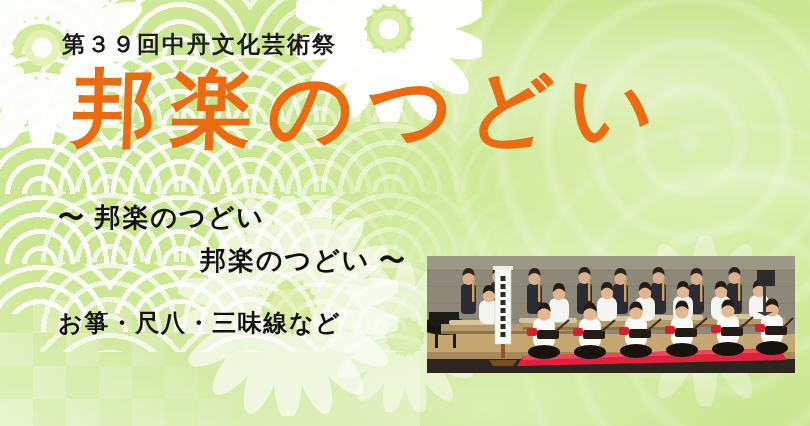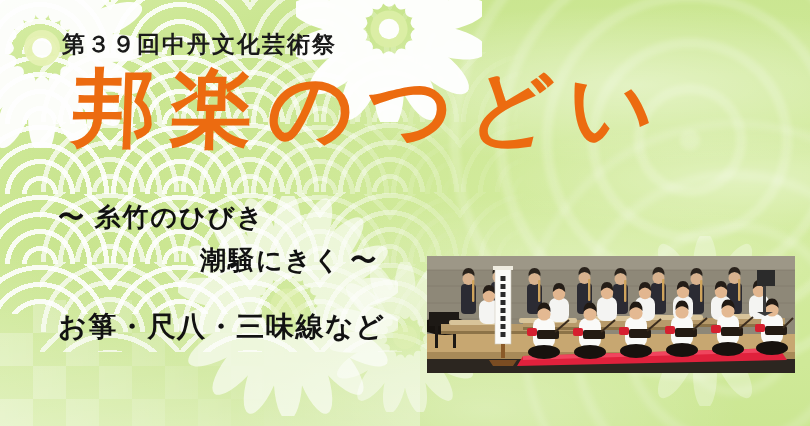--- a/index.html
+++ b/index.html
@@ -149,21 +149,21 @@
     color: #111111;
     white-space: nowrap;
   }
   .tagline.line1 { left: 58px;  top: 200px; }
   .tagline.line2 { left: 200px; top: 243px; }
 
   .blurb {
     position: absolute;
     left: 58px; top: 305px;
     font-family: "Liberation Serif", "DejaVu Serif", serif;
-    font-size: 28px;
+    font-size: 24px;
     font-weight: 700;
     letter-spacing: 1.6px;
     line-height: 1.55;
     color: #121212;
     white-space: nowrap;
   }
   .blurb .l2 { display: block; padding-left: 30px; }
   .blurb .l3 { display: block; padding-left: 60px; }
 
   
@@ -305,23 +305,23 @@
         <ellipse cx="50" cy="18" rx="7" ry="20" transform="rotate(300 50 50)"></ellipse>
         <ellipse cx="50" cy="18" rx="7" ry="20" transform="rotate(330 50 50)"></ellipse>
       </g>
     </svg>
   </div>
 
   <div class="event-subline">第３９回中丹文化芸術祭</div>
 
   <div class="main-title">邦楽のつどい</div>
 
-  <div class="tagline line1">〜 糸竹のひびき</div>
-
-  <div class="tagline line2">潮騒にきく 〜</div>
+  <div class="tagline line1">〜 邦楽のつどい</div>
+
+  <div class="tagline line2">邦楽のつどい 〜</div>
 
   <div class="blurb">
     <span class="l1">お箏・尺八・三味線など</span>
   </div>
 
   <div class="photo">
     <svg width="368" height="117" viewBox="0 0 368 117">
 
       <rect x="0" y="0" width="368" height="80" fill="#8e8878"></rect>
       <rect x="0" y="0" width="368" height="14" fill="#9d9787"></rect>

